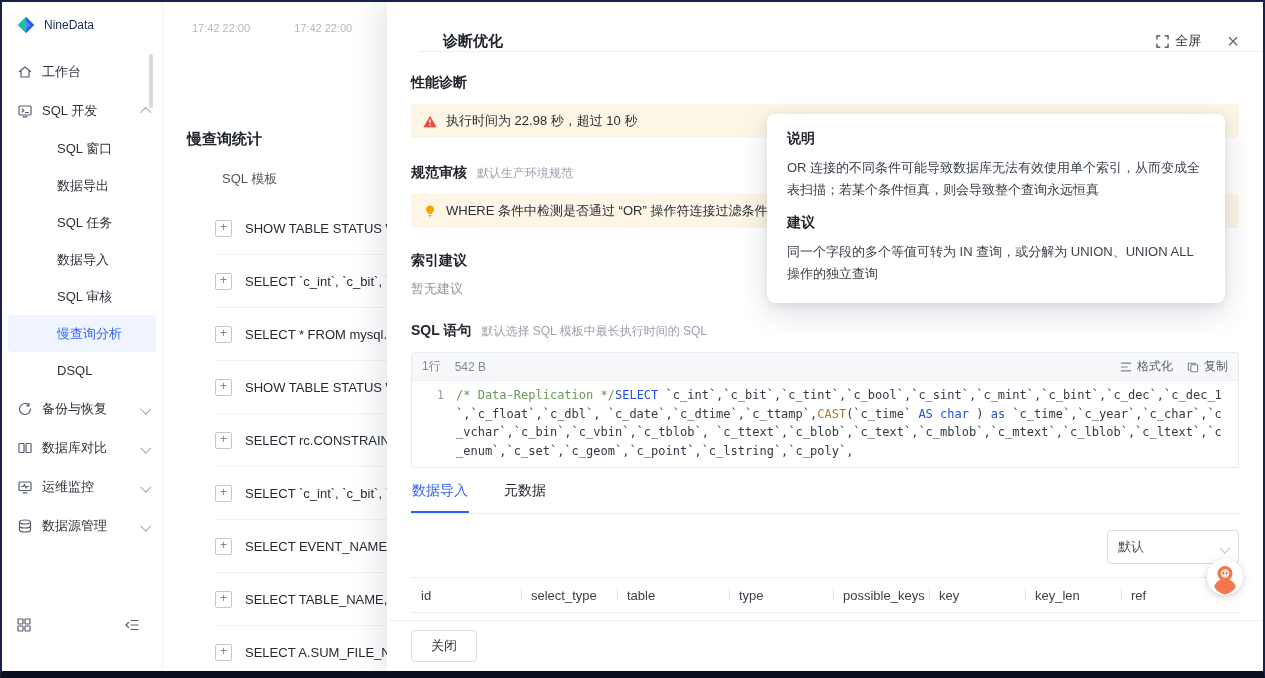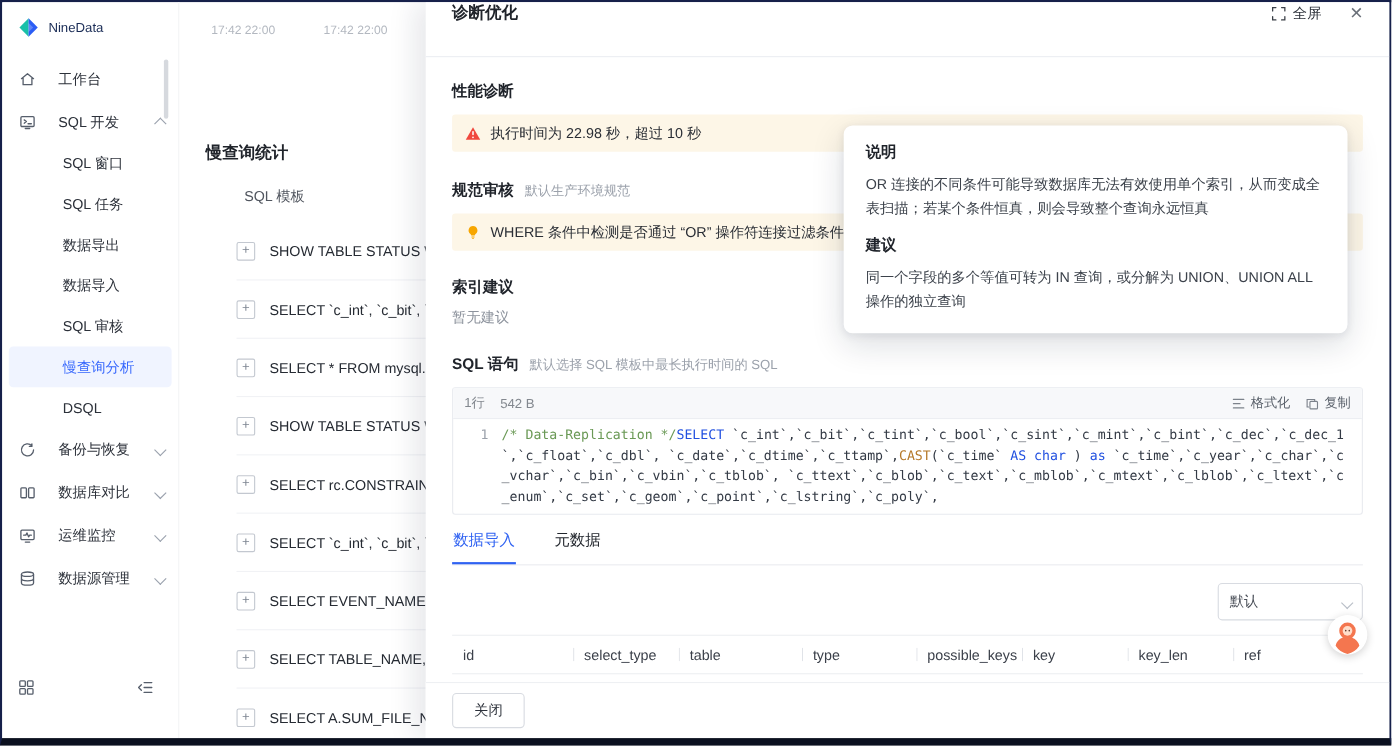--- a/index.html
+++ b/index.html
@@ -3,21 +3,21 @@
 <meta charset="utf-8">
 <style>
   html,body{margin:0;padding:0;background:#fff;}
   .stage{position:relative;width:1265px;height:678px;box-sizing:border-box;border:2px solid #16204a;border-bottom:7px solid #0b101f;background:#fff;overflow:hidden;font-family:"Liberation Sans","DejaVu Sans",sans-serif;color:#262b33;}
 
   
   .sidebar{position:absolute;left:0;top:0;bottom:0;width:160px;background:#fff;z-index:3;border-right:1px solid #f3f4f6;}
   .logo{display:flex;align-items:center;gap:8px;padding:13px 0 10px 14px;cursor:pointer;}
   .logo-text{font-size:12px;font-weight:400;color:#1a2c56;}
   .nav{position:absolute;top:50px;left:0;right:0;bottom:58px;overflow:hidden;}
-  .nv{display:flex;align-items:center;gap:20px;height:39px;padding:0 13px 0 15px;font-size:13px;color:#2c313a;cursor:pointer;}
+  .nv{display:flex;align-items:center;gap:9px;height:39px;padding:0 13px 0 15px;font-size:13px;color:#2c313a;cursor:pointer;}
   .nv-ic{width:16px;height:16px;flex:none;display:inline-flex;}
   .nv-lb{white-space:nowrap;}
   .nvs{height:37px;line-height:37px;padding-left:49px;margin:0 6px;font-size:13px;color:#2c313a;border-radius:4px;cursor:pointer;white-space:nowrap;}
   .nvs.active{color:#3566fd;background:#f0f4ff;font-weight:500;}
   .chevb{margin-left:auto;display:inline-flex;}
   .chev{display:inline-block;width:6.5px;height:6.5px;border-right:1.3px solid #9aa1ad;border-bottom:1.3px solid #9aa1ad;transform:rotate(45deg);}
   .chev.up{transform:rotate(-135deg);position:relative;top:2px;}
   .sb-scroll{position:absolute;top:52px;right:9px;width:4px;height:54px;border-radius:2px;background:#d6d9de;z-index:4;cursor:pointer;}
   .sb-foot{position:absolute;bottom:38px;left:0;right:0;display:flex;align-items:center;justify-content:space-between;padding:0 22px 0 14px;}
   .foot-ic{display:inline-flex;cursor:pointer;}
@@ -27,21 +27,21 @@
   .times{position:absolute;top:20px;left:30px;display:flex;gap:44px;font-size:11px;color:#b3b8c0;}
   .main-title{position:absolute;top:128px;left:25px;margin:0;font-size:15px;font-weight:700;color:#20242b;}
   .sq-head{position:absolute;top:168px;left:60px;font-size:13px;color:#51565f;font-weight:500;}
   .sq-rows{position:absolute;top:200px;left:53px;}
   .sq-row{height:52px;display:flex;align-items:center;gap:13px;border-bottom:1px solid #f1f2f5;width:620px;}
   .plus{width:15px;height:15px;flex:none;border:1px solid #c3c8d0;border-radius:2px;color:#7d8591;font-size:12px;line-height:13px;text-align:center;cursor:pointer;}
   .sq-text{font-size:13px;color:#262b33;white-space:nowrap;}
 
   
   .drawer{position:absolute;left:385px;top:0;right:0;bottom:0;background:#fff;z-index:10;box-shadow:-10px 0 24px rgba(20,30,60,.10);}
-  .dhead{height:49px;display:flex;align-items:flex-start;padding:0 24px;border-bottom:1px solid #eceef2;}
+  .dhead{height:49px;display:flex;align-items:flex-end;padding:0 24px;border-bottom:1px solid #eceef2;margin-left:32px;}
   .dtitle{font-size:15px;font-weight:700;color:#20242b;}
   .dctrls{margin-left:auto;display:flex;align-items:center;gap:26px;}
   .fsbtn{display:inline-flex;align-items:center;gap:6px;font-size:13px;color:#2c313a;cursor:pointer;}
   .xbtn{font-size:20px;color:#6a7079;cursor:pointer;line-height:1;}
   .dbody{position:absolute;top:50px;left:0;right:0;bottom:50px;padding:22px 24px;overflow:hidden;}
   .sec-title{font-size:14px;font-weight:700;color:#20242b;}
   .sec1{margin:0 0 12px;}
   .warnbox{display:flex;align-items:center;gap:9px;background:#fdf6e7;border-radius:3px;padding:8px 12px;font-size:13px;color:#2a2e35;}
   .warn1{margin-bottom:26px;}
   .warn2{margin-bottom:24px;}
@@ -113,22 +113,22 @@
               <rect x="2" y="3" width="12" height="9" rx="1"></rect>
               <path d="M5 6l2 1.5L5 9M8.5 9.5h3M6 13.8h4"></path>
             </svg>
           </span>
         <span class="nv-lb">SQL 开发</span>
         <span class="chevb">
             <span class="chev up"></span>
           </span>
       </div>
       <div class="nvs"><span>SQL 窗口</span></div>
+      <div class="nvs"><span>数据导出</span></div>
       <div class="nvs"><span>SQL 任务</span></div>
-      <div class="nvs"><span>数据导出</span></div>
       <div class="nvs"><span>数据导入</span></div>
       <div class="nvs"><span>SQL 审核</span></div>
       <div class="nvs active"><span>慢查询分析</span></div>
       <div class="nvs"><span>DSQL</span></div>
       <div class="nv">
         <span class="nv-ic">
             <svg width="16" height="16" viewBox="0 0 16 16" fill="none" stroke="#565e6b" stroke-width="1.2" stroke-linecap="round" stroke-linejoin="round">
               <path d="M13.5 8a5.5 5.5 0 1 1-1.6-3.9M12 2.5v2.3H9.7"></path>
             </svg>
           </span>

